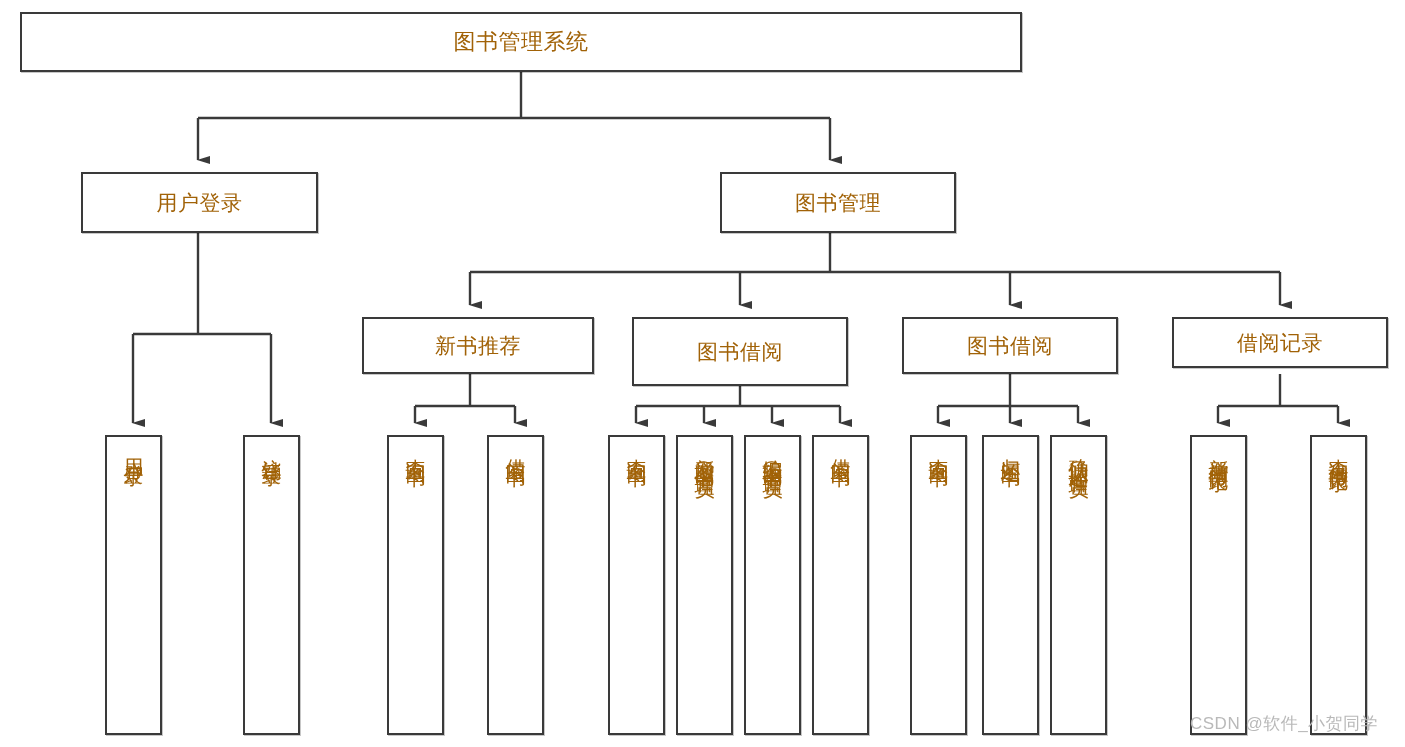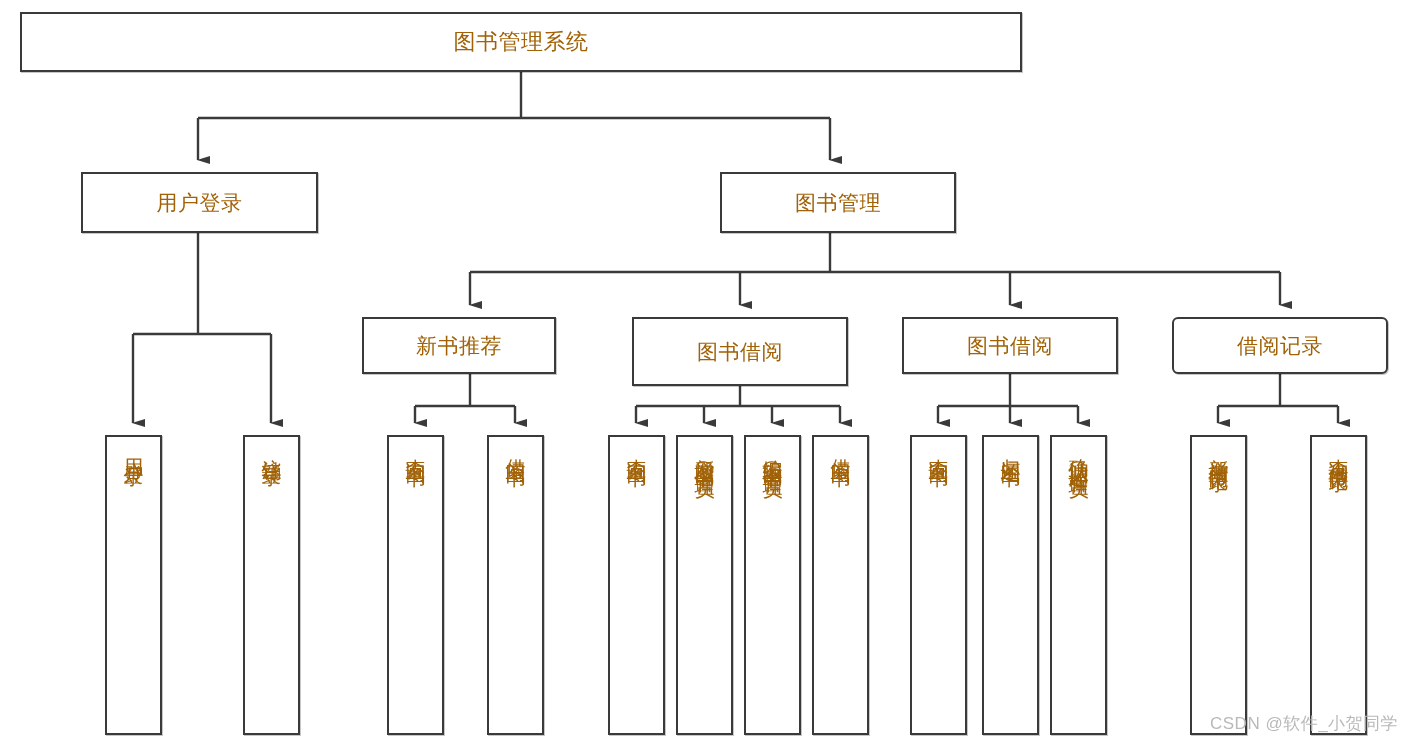--- a/index.html
+++ b/index.html
@@ -61,21 +61,20 @@
     max-height: 280px;
   }
   .node.root .node-label { font-size: 22px; }
   .watermark {
     position: absolute;
     font-size: 17px;
     color: #b9b9b9;
     white-space: nowrap;
     letter-spacing: 0.5px;
     user-select: none;
-    margin-left: 20px;
   }
 </style>
 </head>
 <body>
 
 <div id="canvas">
 
   <svg class="edges" viewBox="0 0 1405 747">
     <defs>
       <marker id="arrow" markerWidth="10" markerHeight="13" refX="5" refY="12" orient="auto" markerUnits="userSpaceOnUse">
@@ -133,30 +132,30 @@
     <span class="node-label">图书管理系统</span>
   </div>
 
   <div class="node horizontal" style="left:81px; top:172px; width:237px; height:61px;">
     <span class="node-label">用户登录</span>
   </div>
   <div class="node horizontal" style="left:712px; top:172px; width:236px; height:61px;margin-left:8px;">
     <span class="node-label">图书管理</span>
   </div>
 
-  <div class="node horizontal" style="left:362px; top:317px; width:194px; height:57px;">
+  <div class="node horizontal" style="left:362px; top:317px; width:232px; height:57px;">
     <span class="node-label">新书推荐</span>
   </div>
   <div class="node horizontal" style="left:632px; top:317px; width:216px; height:69px;">
     <span class="node-label">图书借阅</span>
   </div>
   <div class="node horizontal" style="left:902px; top:317px; width:216px; height:57px;">
     <span class="node-label">图书借阅</span>
   </div>
-  <div class="node horizontal" style="left:1172px; top:317px; width:216px; height:57px;border-radius:6px;">
+  <div class="node horizontal" style="left:1172px; top:317px; width:216px; height:51px;">
     <span class="node-label">借阅记录</span>
   </div>
 
   <div class="node vertical" style="left:105px; top:435px; width:57px; height:300px;">
     <span class="node-label">用户登录</span>
   </div>
   <div class="node vertical" style="left:243px; top:435px; width:57px; height:300px;">
     <span class="node-label">注销登录</span>
   </div>
 

